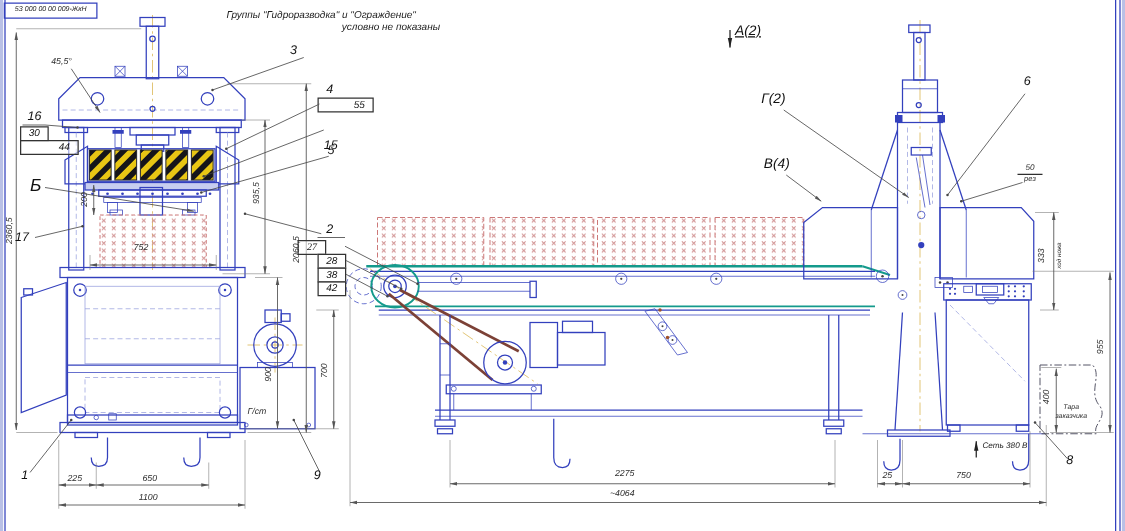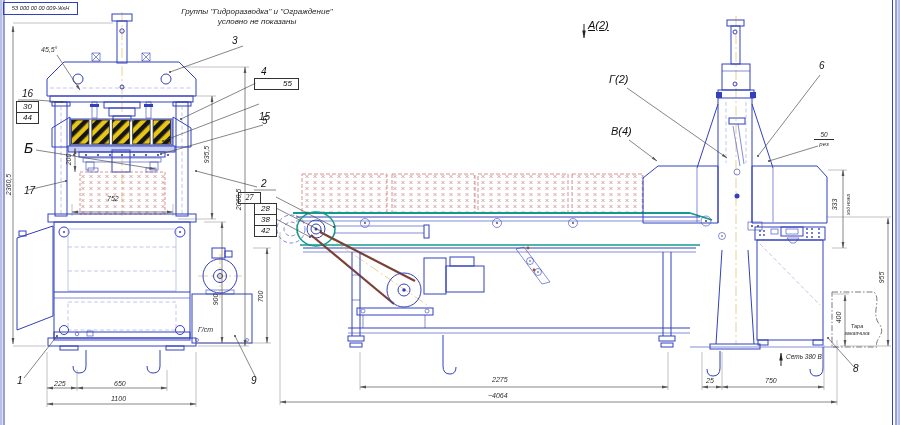--- a/index.html
+++ b/index.html
@@ -396,41 +396,41 @@
       <path d="M57,55 L80,90" marker-end="url(#ar)"></path>
     </g>
 
     <line x1="584" y1="24" x2="584" y2="38" stroke="#222" stroke-width="1" marker-end="url(#arB)"></line>
     <line x1="781" y1="366" x2="781" y2="353" stroke="#222" stroke-width="1" marker-end="url(#arB)"></line>
   </g>
 </svg>
 
   <div class="stamp">5З 000 00 00 009-ЖкН</div>
   <div class="lbl note" style="left:162px;top:8px;">Группы "Гидроразводка" и "Ограждение"</div>
-  <div class="lbl note" style="left:162px;top:18px;">условно не показаны</div>
+  <div class="lbl note" style="left:162px;top:18px;text-align:right;">условно не показаны</div>
 
   <div class="lbl co" style="left:588px;top:20px;font-size:11px;text-decoration:underline;">А(2)</div>
   <div class="lbl co" style="left:609px;top:74px;font-size:11px;text-align:center;">Г(2)</div>
   <div class="lbl co" style="left:611px;top:126px;font-size:11px;">В(4)</div>
   <div class="lbl co" style="left:24px;top:141px;font-size:14px;">Б</div>
 
   <div class="lbl co" style="left:232px;top:36px;">3</div>
   <div class="lbl co" style="left:261px;top:67px;">4</div>
   <div class="cbox" style="left:254px;top:78px;padding-left:22px;">55</div>
   <div class="lbl co" style="left:259px;top:112px;">15</div>
   <div class="lbl co" style="left:262px;top:116px;">5</div>
   <div class="lbl co" style="left:261px;top:179px;">2</div>
   <div class="cbox" style="left:238px;top:192px;font-family:Liberation Serif, serif;">27</div>
   <div class="cbox" style="left:254px;top:203px;">28</div>
   <div class="cbox" style="left:254px;top:214px;">38</div>
   <div class="cbox" style="left:254px;top:225px;">42</div>
   <div class="lbl co" style="left:22px;top:89px;">16</div>
   <div class="cbox" style="left:16px;top:101px;">30</div>
-  <div class="cbox" style="left:16px;top:112px;">44</div>
-  <div class="lbl co" style="left:24px;top:186px;">17</div>
+  <div class="cbox" style="left:16px;top:112px;padding-left:24px;">44</div>
+  <div class="lbl co" style="left:12px;top:186px;">17</div>
   <div class="lbl co" style="left:17px;top:376px;">1</div>
   <div class="lbl co" style="left:251px;top:376px;">9</div>
   <div class="lbl co" style="left:819px;top:61px;">6</div>
   <div class="lbl co" style="left:853px;top:364px;">8</div>
 
   <div class="lbl dimt" style="left:41px;top:46px;">45,5°</div>
   <div class="lbl dimt" style="left:107px;top:195px;">752</div>
   <div class="lbl dimt" style="left:54px;top:380px;">225</div>
   <div class="lbl dimt" style="left:114px;top:380px;">650</div>
   <div class="lbl dimt" style="left:111px;top:395px;">1100</div>

